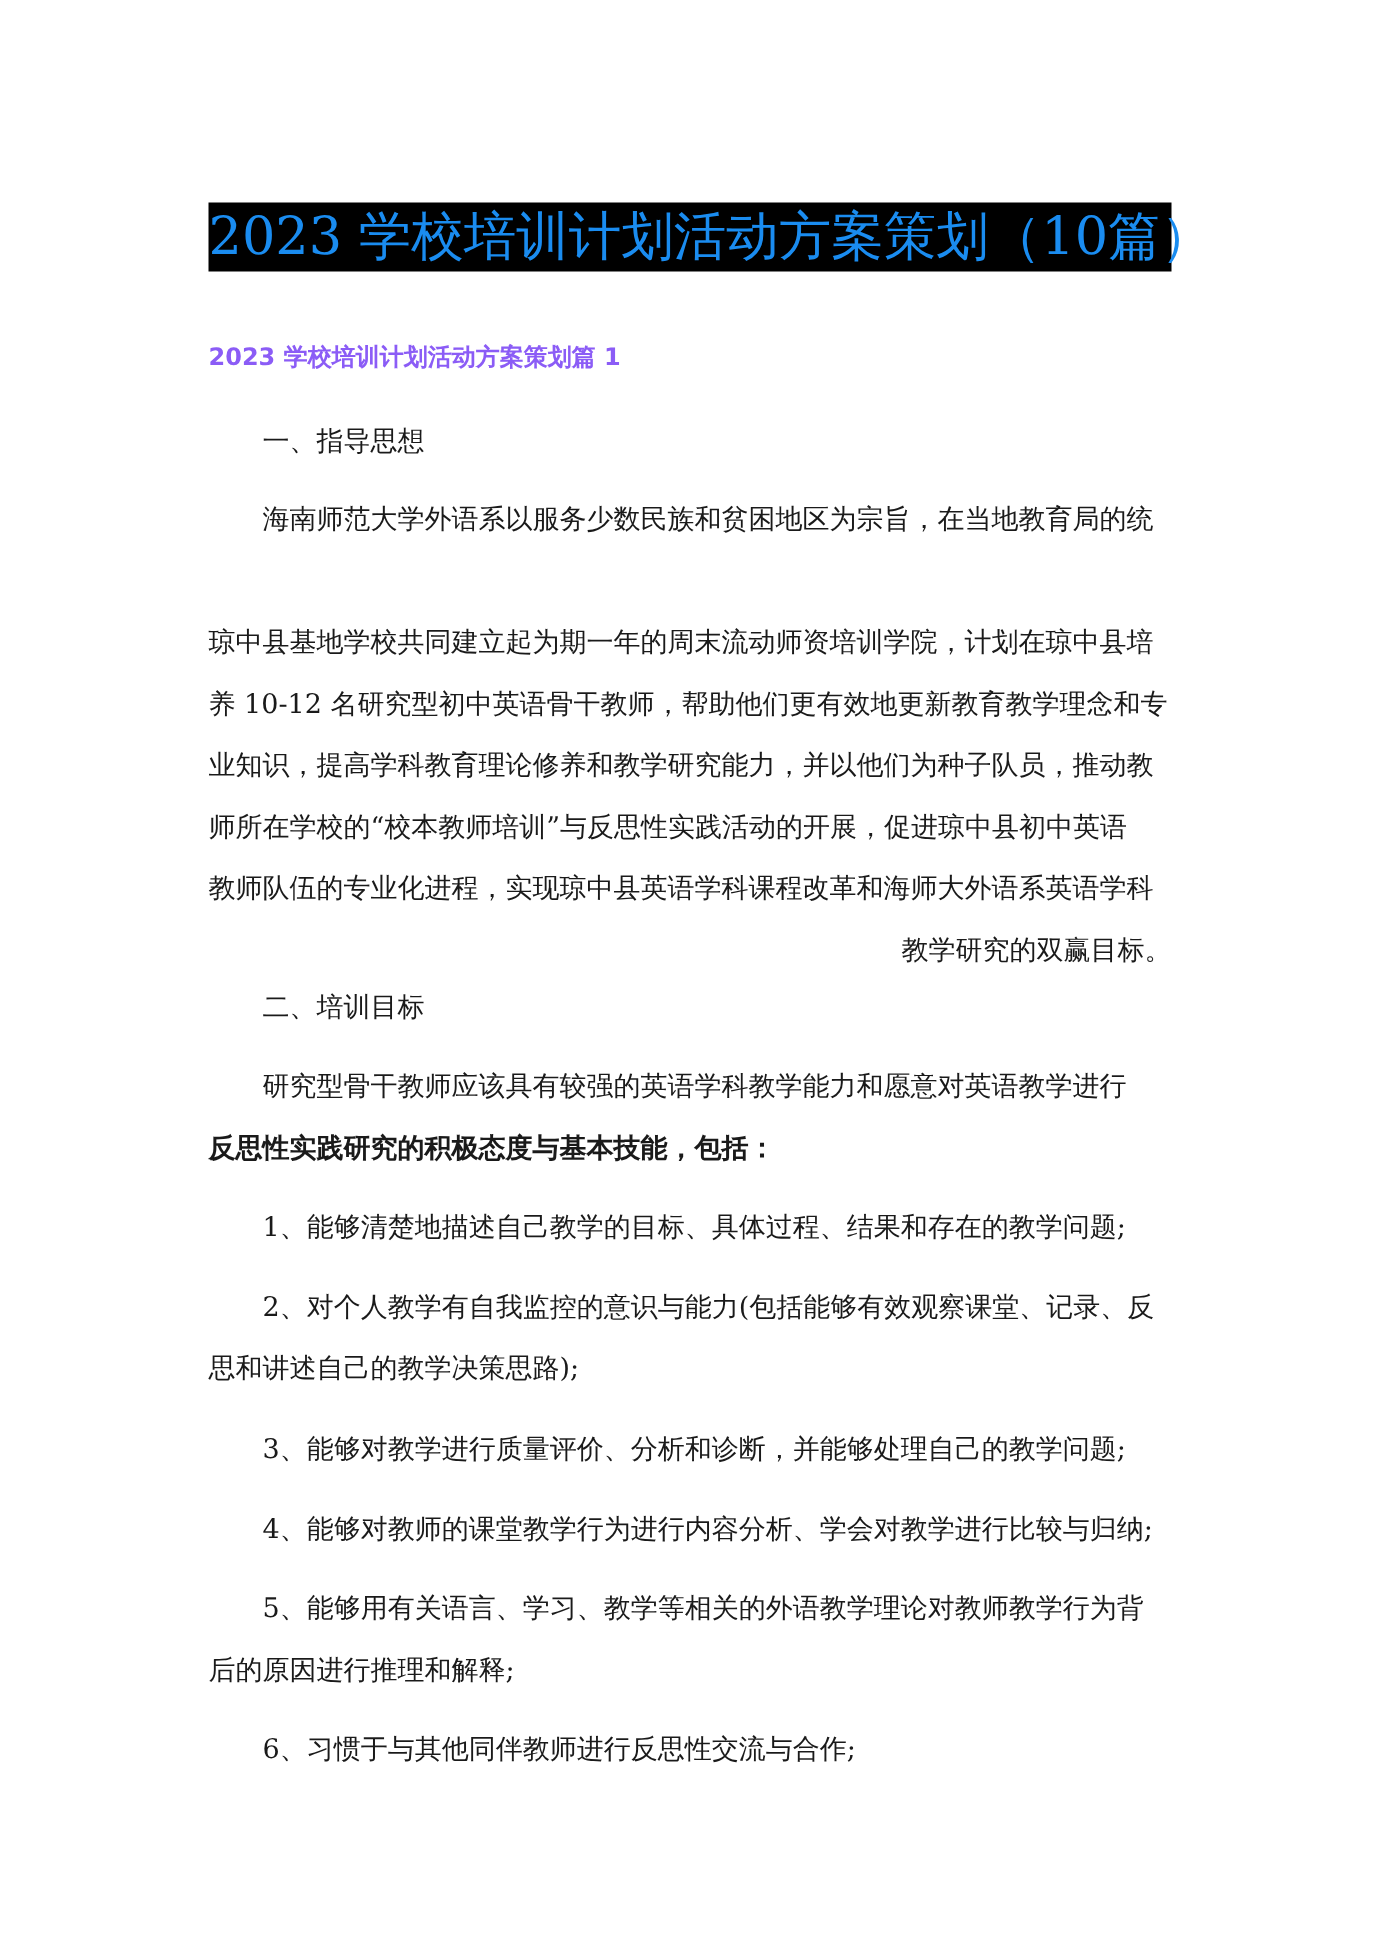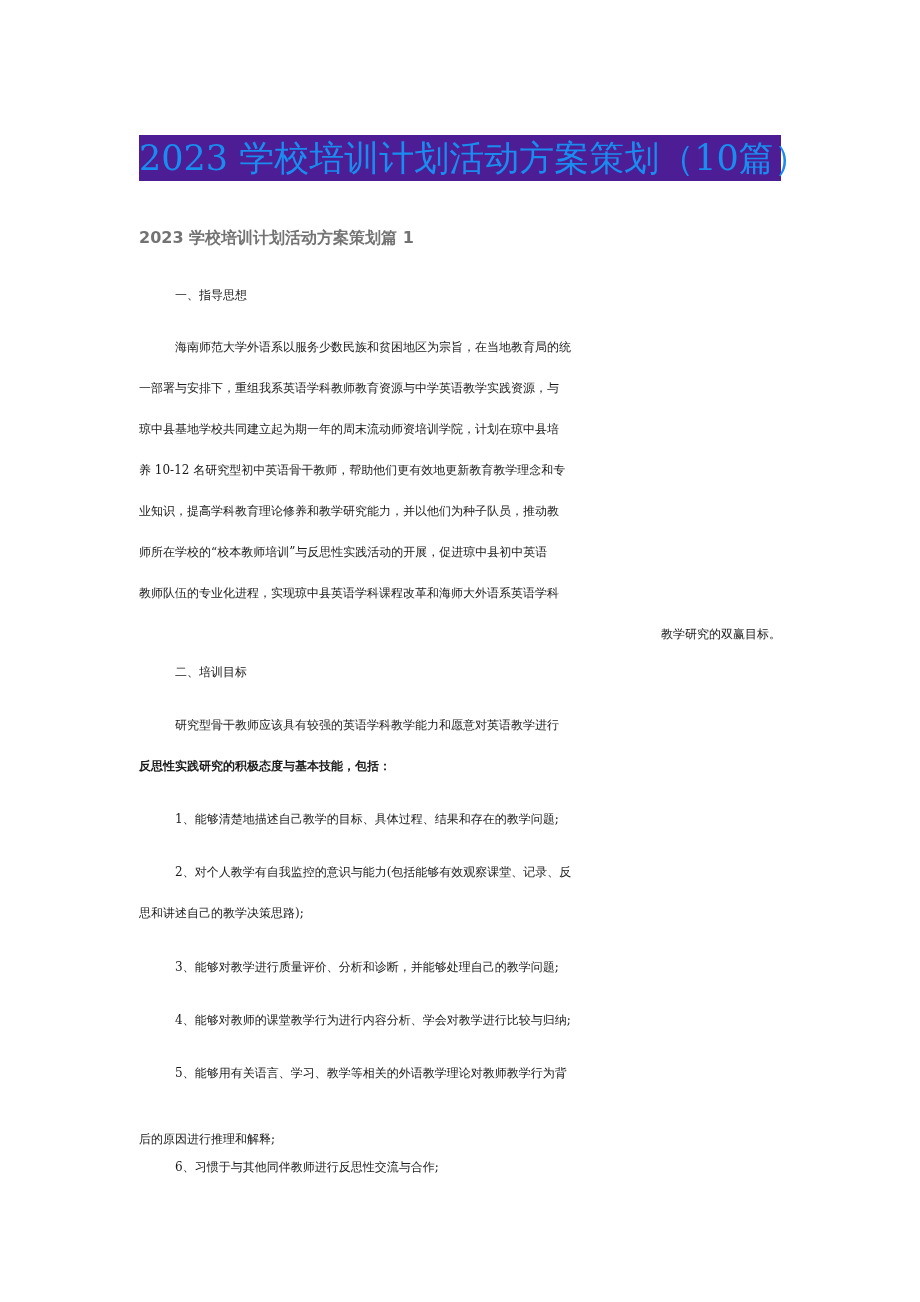--- a/index.html
+++ b/index.html
@@ -4,49 +4,48 @@
   <style>
     html, body { margin: 0; padding: 0; background: #ffffff; }
     body { width: 920px; height: 1302px; position: relative; overflow: hidden; }
     .page {
       position: absolute; left: 0; top: 0; width: 920px; height: 1302px;
       font-family: "DejaVu Serif", "Liberation Serif", serif;
       color: #1a1a1a;
     }
     .doc-title {
       position: absolute; left: 139px; top: 135px; width: 642px; height: 46px;
-      background: #4c1d95;
+      background: #000000;
       color: #1a8cf0;
       font-size: 35px; line-height: 46px; white-space: nowrap;
       letter-spacing: 0px;
     }
     .section-heading {
       position: absolute; left: 139px; top: 226px;
-      color: #737373;
+      color: #8b5cf6;
       font-family: "DejaVu Sans", "Liberation Sans", sans-serif;
       font-weight: bold;
       font-size: 16px; line-height: 24px; white-space: nowrap;
     }
     .line {
       position: absolute; left: 139px; width: 642px;
-      font-size: 12px; line-height: 24px; white-space: nowrap;
+      font-size: 18px; line-height: 24px; white-space: nowrap;
       color: #1a1a1a;
     }
   </style>
 </head>
 <body>
 
 <div class="page">
   <div class="doc-title">2023 学校培训计划活动方案策划（10篇）</div>
   <div class="section-heading">2023 学校培训计划活动方案策划篇 1</div>
 
   <div class="line" style="top:283px; left:175px;">一、指导思想</div>
 
   <div class="line" style="top:335px; left:175px;">海南师范大学外语系以服务少数民族和贫困地区为宗旨，在当地教育局的统</div>
-  <div class="line" style="top:376px;">一部署与安排下，重组我系英语学科教师教育资源与中学英语教学实践资源，与</div>
   <div class="line" style="top:417px;">琼中县基地学校共同建立起为期一年的周末流动师资培训学院，计划在琼中县培</div>
   <div class="line" style="top:458px;">养 10-12 名研究型初中英语骨干教师，帮助他们更有效地更新教育教学理念和专</div>
   <div class="line" style="top:499px;">业知识，提高学科教育理论修养和教学研究能力，并以他们为种子队员，推动教</div>
   <div class="line" style="top:540px;">师所在学校的“校本教师培训”与反思性实践活动的开展，促进琼中县初中英语</div>
   <div class="line" style="top:581px;">教师队伍的专业化进程，实现琼中县英语学科课程改革和海师大外语系英语学科</div>
   <div class="line" style="top:622px;text-align:right;">教学研究的双赢目标。</div>
 
   <div class="line" style="top:660px; left:175px;">二、培训目标</div>
 
   <div class="line" style="top:713px; left:175px;">研究型骨干教师应该具有较强的英语学科教学能力和愿意对英语教学进行</div>
@@ -55,16 +54,16 @@
   <div class="line" style="top:807px; left:175px;">1、能够清楚地描述自己教学的目标、具体过程、结果和存在的教学问题;</div>
 
   <div class="line" style="top:860px; left:175px;">2、对个人教学有自我监控的意识与能力(包括能够有效观察课堂、记录、反</div>
   <div class="line" style="top:901px;">思和讲述自己的教学决策思路);</div>
 
   <div class="line" style="top:955px; left:175px;">3、能够对教学进行质量评价、分析和诊断，并能够处理自己的教学问题;</div>
 
   <div class="line" style="top:1008px; left:175px;">4、能够对教师的课堂教学行为进行内容分析、学会对教学进行比较与归纳;</div>
 
   <div class="line" style="top:1061px; left:175px;">5、能够用有关语言、学习、教学等相关的外语教学理论对教师教学行为背</div>
-  <div class="line" style="top:1102px;margin-top:25px;">后的原因进行推理和解释;</div>
+  <div class="line" style="top:1102px;">后的原因进行推理和解释;</div>
 
   <div class="line" style="top:1155px; left:175px;">6、习惯于与其他同伴教师进行反思性交流与合作;</div>
 </div>
 
 </body></html>

